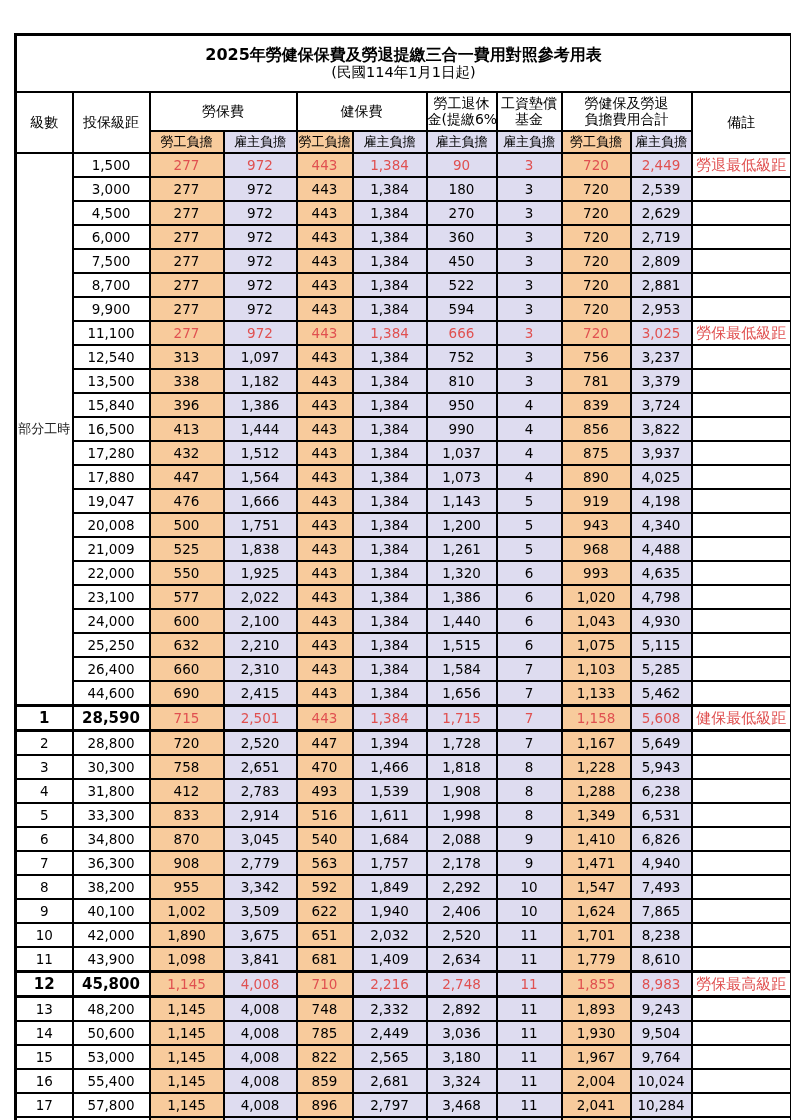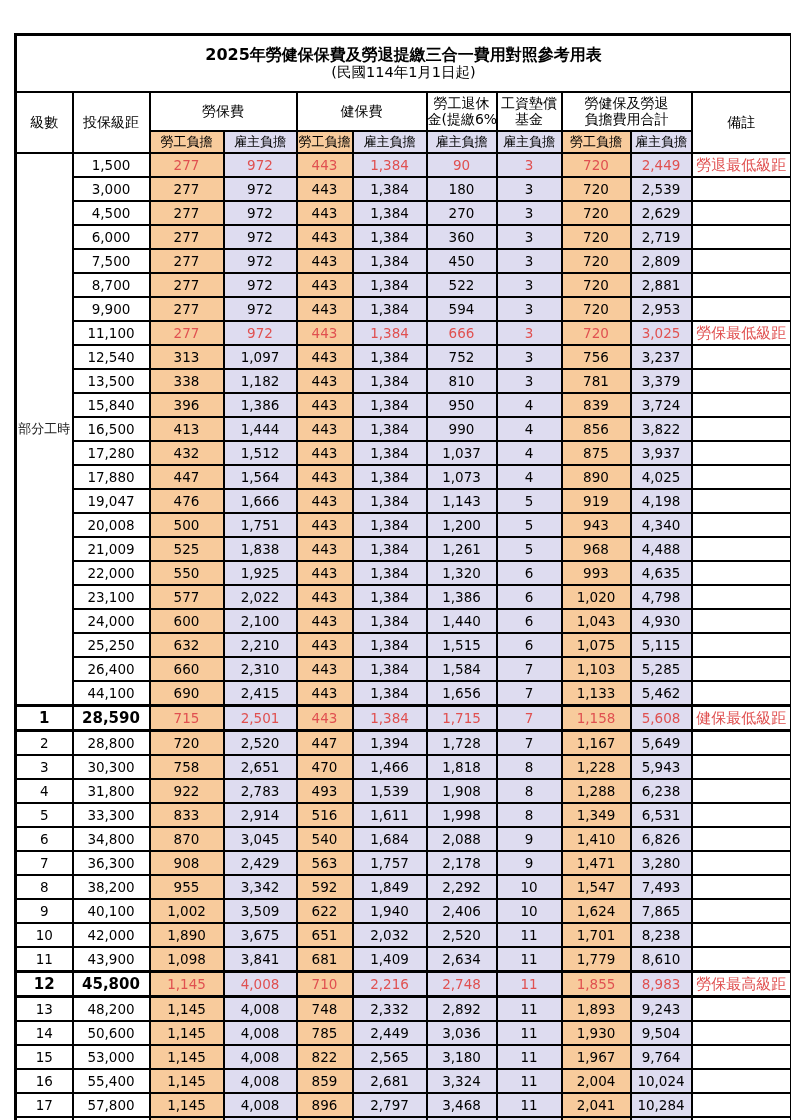--- a/index.html
+++ b/index.html
@@ -347,21 +347,21 @@
           <td class="er">2,310</td>
           <td class="emp">443</td>
           <td class="er">1,384</td>
           <td class="er">1,584</td>
           <td class="er">7</td>
           <td class="emp">1,103</td>
           <td class="er">5,285</td>
           <td class="remark"></td>
         </tr>
         <tr>
-          <td class="bracket">44,100</td>
+          <td class="bracket">44,600</td>
           <td class="emp">690</td>
           <td class="er">2,415</td>
           <td class="emp">443</td>
           <td class="er">1,384</td>
           <td class="er">1,656</td>
           <td class="er">7</td>
           <td class="emp">1,133</td>
           <td class="er">5,462</td>
           <td class="remark"></td>
         </tr>
@@ -400,21 +400,21 @@
           <td class="er">1,466</td>
           <td class="er">1,818</td>
           <td class="er">8</td>
           <td class="emp">1,228</td>
           <td class="er">5,943</td>
           <td class="remark"></td>
         </tr>
         <tr>
           <td class="level">4</td>
           <td class="bracket">31,800</td>
-          <td class="emp">922</td>
+          <td class="emp">412</td>
           <td class="er">2,783</td>
           <td class="emp">493</td>
           <td class="er">1,539</td>
           <td class="er">1,908</td>
           <td class="er">8</td>
           <td class="emp">1,288</td>
           <td class="er">6,238</td>
           <td class="remark"></td>
         </tr>
         <tr>
@@ -440,27 +440,27 @@
           <td class="er">2,088</td>
           <td class="er">9</td>
           <td class="emp">1,410</td>
           <td class="er">6,826</td>
           <td class="remark"></td>
         </tr>
         <tr>
           <td class="level">7</td>
           <td class="bracket">36,300</td>
           <td class="emp">908</td>
-          <td class="er">2,429</td>
+          <td class="er">2,779</td>
           <td class="emp">563</td>
           <td class="er">1,757</td>
           <td class="er">2,178</td>
           <td class="er">9</td>
           <td class="emp">1,471</td>
-          <td class="er">3,280</td>
+          <td class="er">4,940</td>
           <td class="remark"></td>
         </tr>
         <tr>
           <td class="level">8</td>
           <td class="bracket">38,200</td>
           <td class="emp">955</td>
           <td class="er">3,342</td>
           <td class="emp">592</td>
           <td class="er">1,849</td>
           <td class="er">2,292</td>

